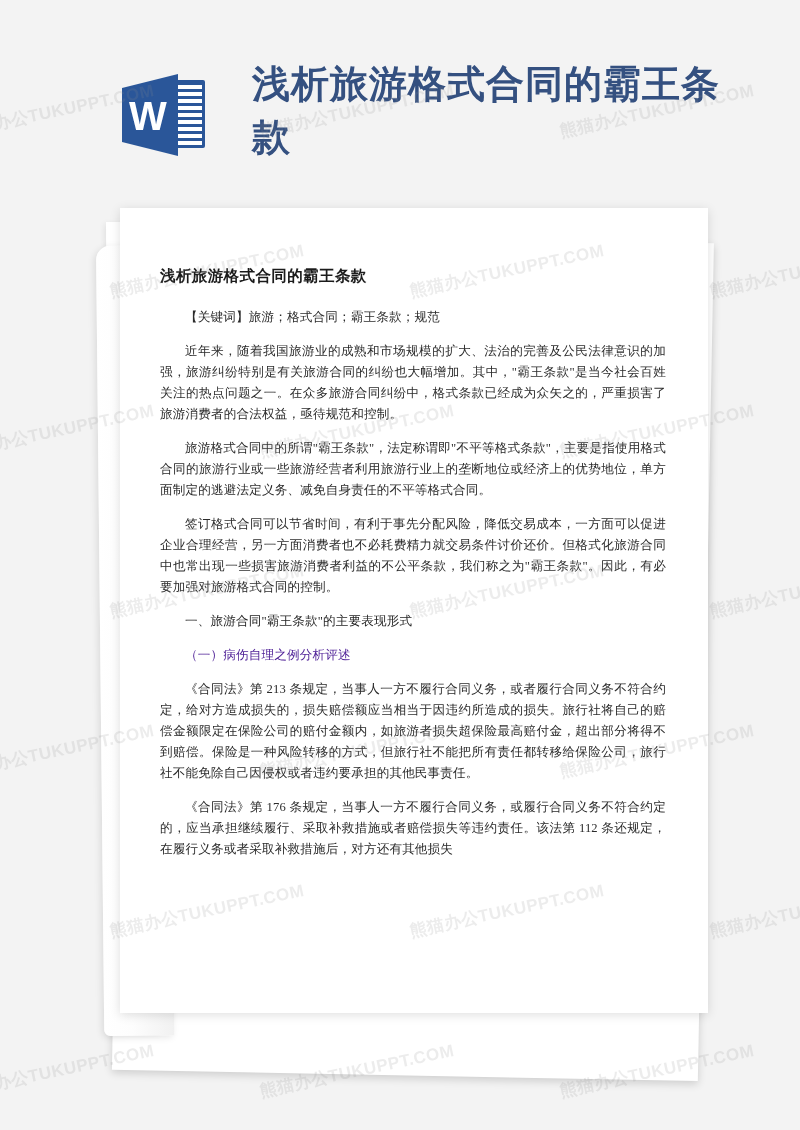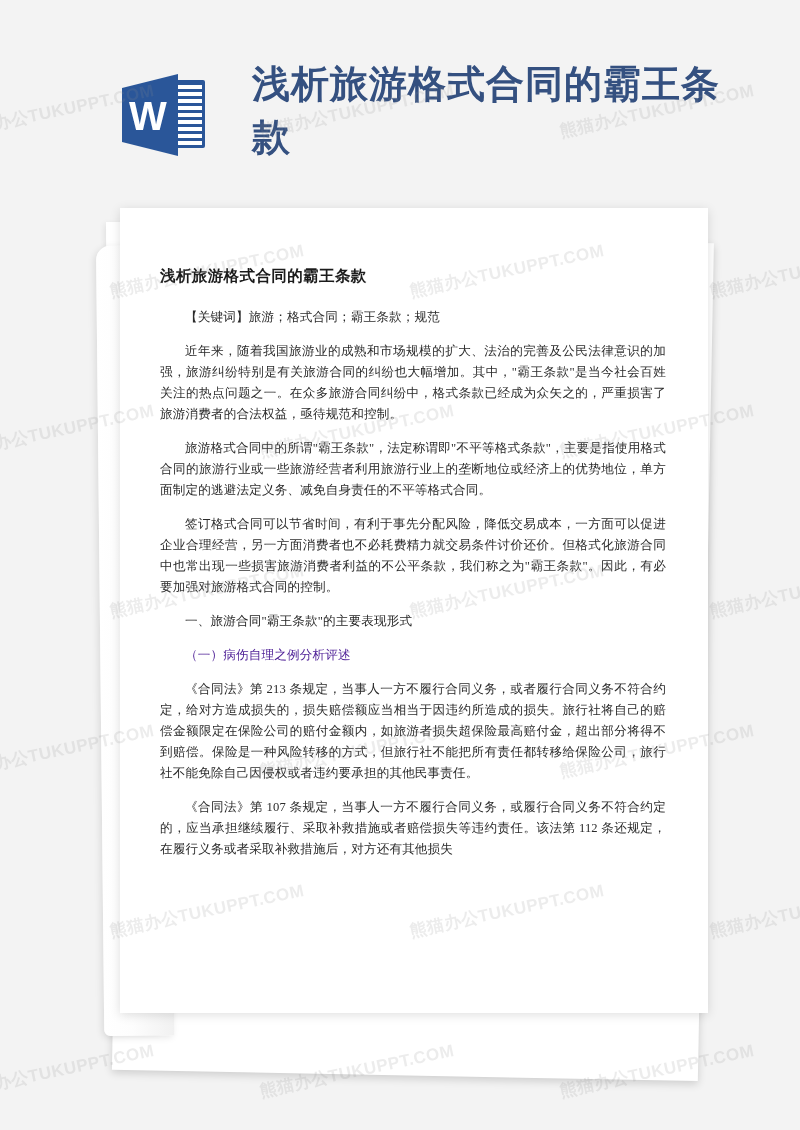--- a/index.html
+++ b/index.html
@@ -198,21 +198,21 @@
   <div class="page-inner">
     <div class="doc-title">浅析旅游格式合同的霸王条款</div>
     <div id="doc-blocks">
         <div class="para kw">【关键词】旅游；格式合同；霸王条款；规范</div>
         <div class="para">近年来，随着我国旅游业的成熟和市场规模的扩大、法治的完善及公民法律意识的加强，旅游纠纷特别是有关旅游合同的纠纷也大幅增加。其中，"霸王条款"是当今社会百姓关注的热点问题之一。在众多旅游合同纠纷中，格式条款已经成为众矢之的，严重损害了旅游消费者的合法权益，亟待规范和控制。</div>
         <div class="para">旅游格式合同中的所谓"霸王条款"，法定称谓即"不平等格式条款"，主要是指使用格式合同的旅游行业或一些旅游经营者利用旅游行业上的垄断地位或经济上的优势地位，单方面制定的逃避法定义务、减免自身责任的不平等格式合同。</div>
         <div class="para">签订格式合同可以节省时间，有利于事先分配风险，降低交易成本，一方面可以促进企业合理经营，另一方面消费者也不必耗费精力就交易条件讨价还价。但格式化旅游合同中也常出现一些损害旅游消费者利益的不公平条款，我们称之为"霸王条款"。因此，有必要加强对旅游格式合同的控制。</div>
         <div class="heading">一、旅游合同"霸王条款"的主要表现形式</div>
         <div class="subheading">（一）病伤自理之例分析评述</div>
         <div class="para">《合同法》第 213 条规定，当事人一方不履行合同义务，或者履行合同义务不符合约定，给对方造成损失的，损失赔偿额应当相当于因违约所造成的损失。旅行社将自己的赔偿金额限定在保险公司的赔付金额内，如旅游者损失超保险最高赔付金，超出部分将得不到赔偿。保险是一种风险转移的方式，但旅行社不能把所有责任都转移给保险公司，旅行社不能免除自己因侵权或者违约要承担的其他民事责任。</div>
-        <div class="para">《合同法》第 107 条规定，当事人一方不履行合同义务，或履行合同义务不符合约定的，应当承担继续履行、采取补救措施或者赔偿损失等违约责任。该法第 112 条还规定，在履行义务或者采取补救措施后，对方还有其他损失</div>
+        <div class="para">《合同法》第 176 条规定，当事人一方不履行合同义务，或履行合同义务不符合约定的，应当承担继续履行、采取补救措施或者赔偿损失等违约责任。该法第 112 条还规定，在履行义务或者采取补救措施后，对方还有其他损失</div>
       </div>
   </div>
 </div>
 
 <div class="watermark-layer" id="watermark-layer">
     <div class="wm" style="left: -40px; top: 120px;">熊猫办公TUKUPPT.COM</div>
     <div class="wm" style="left: 260px; top: 120px;">熊猫办公TUKUPPT.COM</div>
     <div class="wm" style="left: 560px; top: 120px;">熊猫办公TUKUPPT.COM</div>
     <div class="wm" style="left: 110px; top: 280px;">熊猫办公TUKUPPT.COM</div>
     <div class="wm" style="left: 410px; top: 280px;">熊猫办公TUKUPPT.COM</div>

